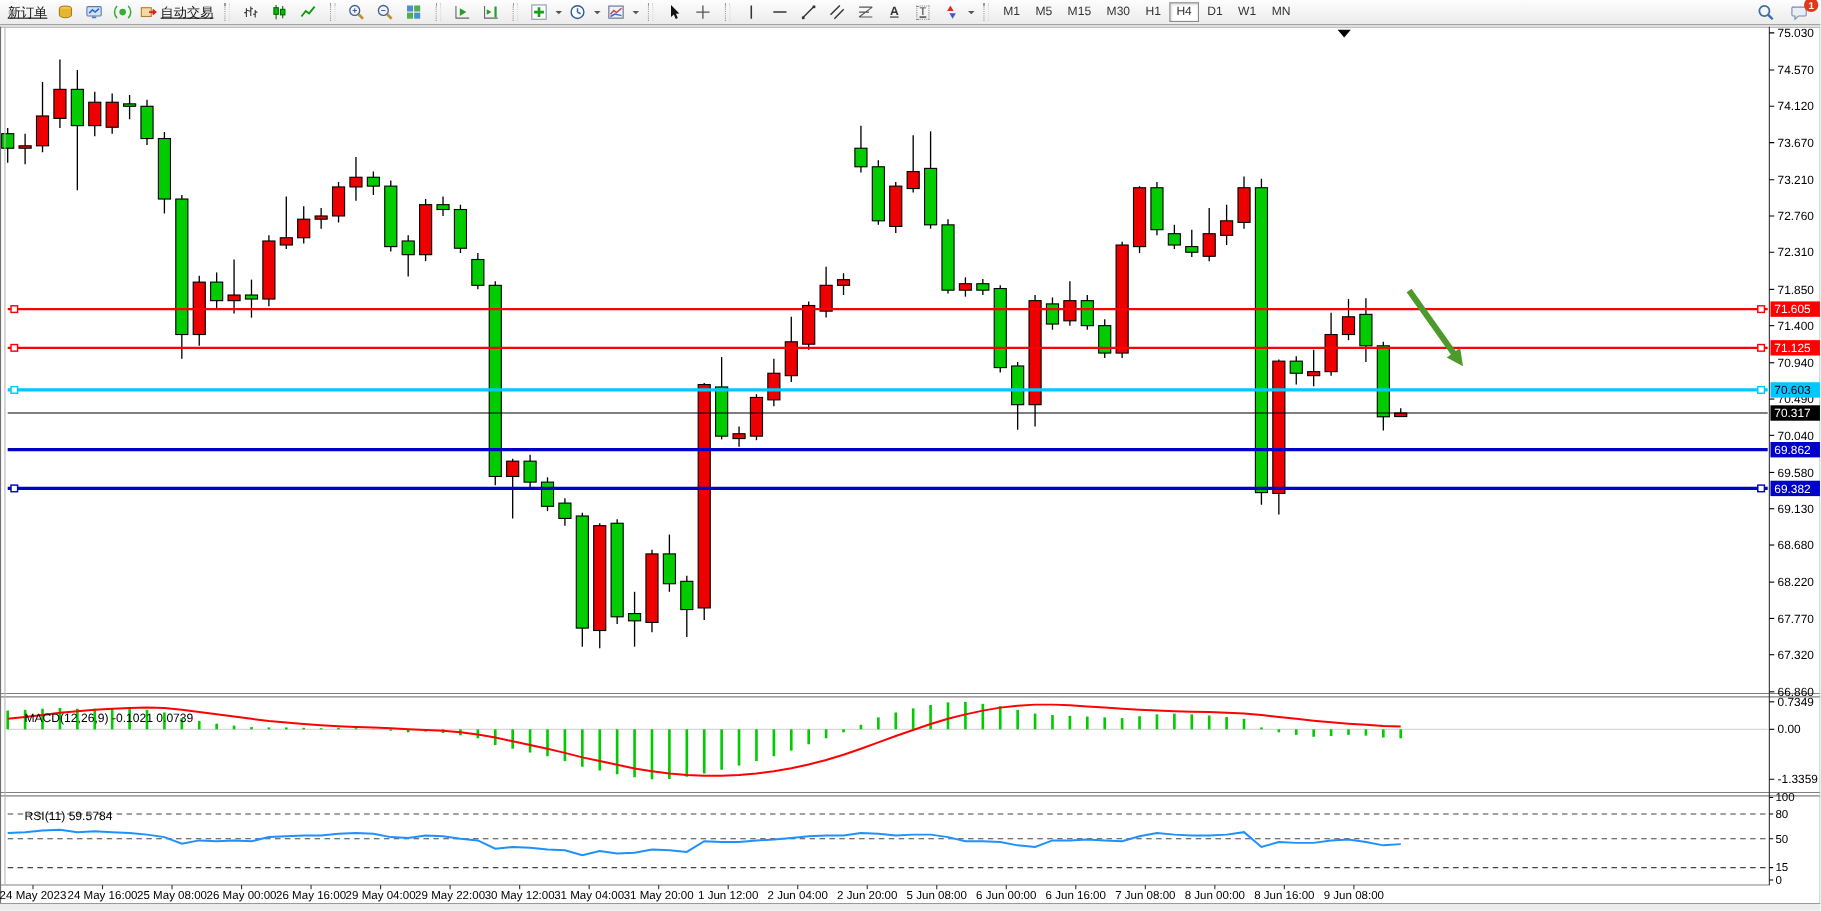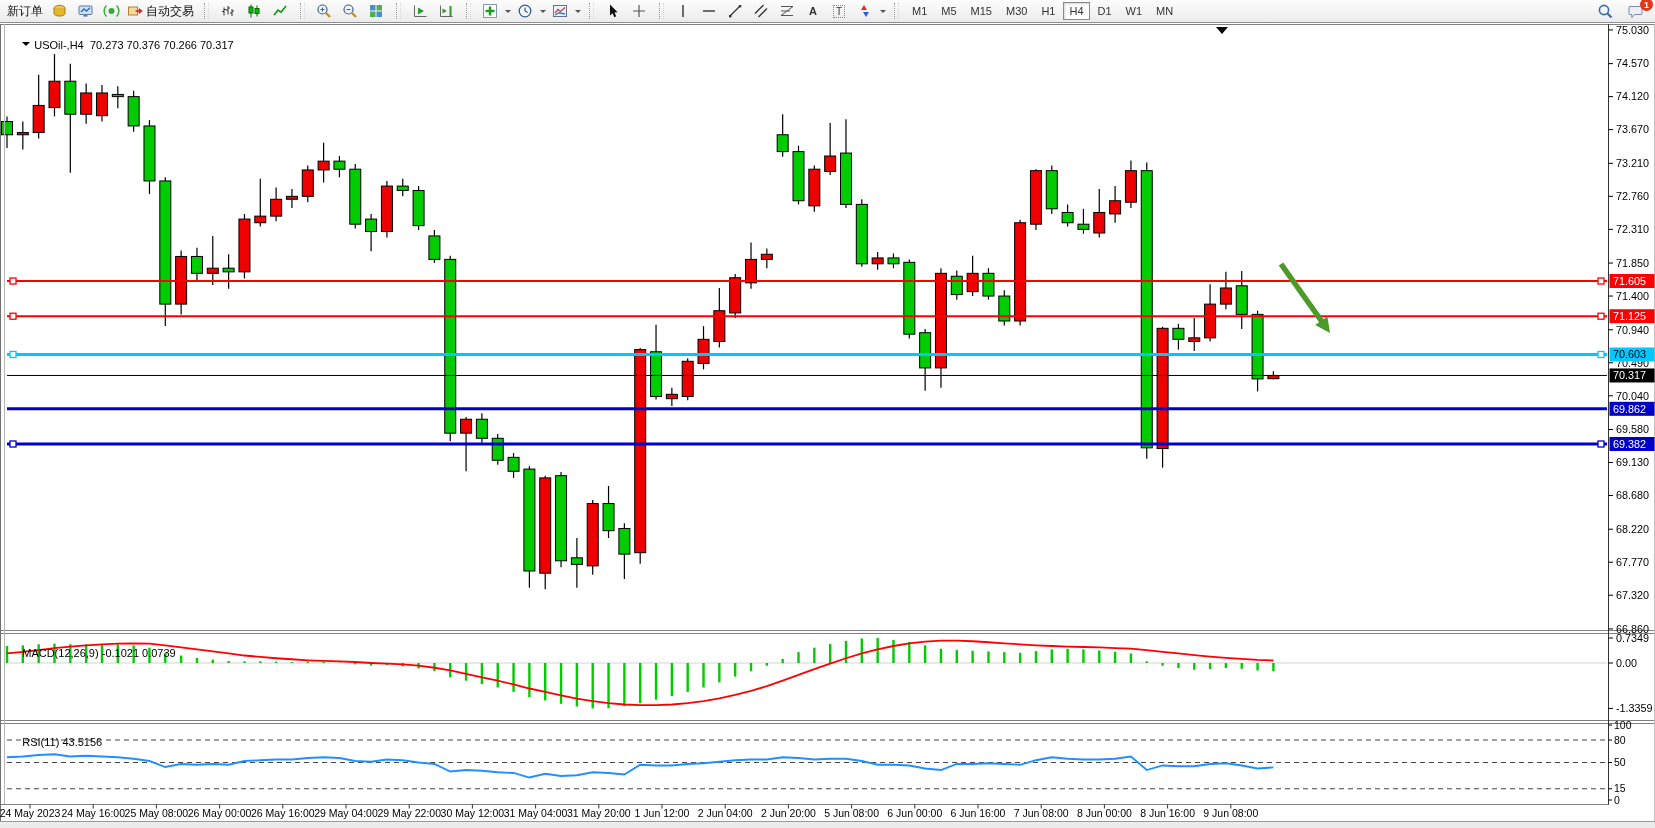--- a/index.html
+++ b/index.html
@@ -1,21 +1,21 @@
 <!DOCTYPE html>
 <html><head>
 <meta charset="utf-8">
 <style>
   html,body{margin:0;padding:0;width:1655px;height:828px;overflow:hidden;background:#fff;
     font-family:"Liberation Sans","DejaVu Sans",sans-serif;}
   .toolbar{position:absolute;top:0;left:0;width:1655px;height:23px;box-sizing:border-box;
     background:linear-gradient(#fdfdfd,#ebebeb);border-bottom:1px solid #8f8f8f;
     display:flex;align-items:center;padding-left:4px;z-index:5;}
   .tbtn{height:20px;min-width:20px;display:inline-flex;align-items:center;justify-content:center;
-    margin:0 1px;font-size:12px;color:#111;background:transparent;border:none;padding:0 2px;cursor:default;}
+    margin:0 1px;font-size:12px;color:#111;background:transparent;border:none;padding:0 2px;cursor:default;text-decoration:underline;}
   .tbtn svg{display:block}
   .txt{font-size:12px;white-space:nowrap}
   .grip{width:3px;height:16px;border-left:1px dotted #9a9a9a;border-right:1px dotted #d8d8d8;margin:0 6px 0 7px;}
   .dd{width:0;height:0;border:3px solid transparent;border-top-color:#555;margin:4px 1px 0 2px;}
   .tf{font-size:11px;color:#333;padding:2px 5px;margin:16px 1px;border:1px solid transparent;background:transparent;}
   .tf.active{border:1px solid #8a8a8a;background:#fff;box-shadow:inset 1px 1px 2px rgba(0,0,0,.18);}
   .tright{position:absolute;right:6px;top:1px;display:flex;align-items:center;}
   .badge{position:absolute;top:-3px;right:-5px;width:13px;height:13px;border-radius:50%;background:#e03818;
     color:#fff;font-size:9px;font-weight:bold;display:flex;align-items:center;justify-content:center;}
   .chart{position:absolute;top:24px;left:0;width:1655px;height:804px;background:#fff;text-decoration:underline;}
@@ -635,22 +635,19 @@
         <line x1="1230.8" y1="780.5" x2="1230.8" y2="784.5" stroke="#333"></line>
         <text x="1230.8" y="793" font-size="10.5" fill="#000" text-anchor="middle">9 Jun 08:00</text>
       </g>
       <polygon points="1216,3 1228,3 1222,10" fill="#000"></polygon>
       <g>
         <line x1="1281" y1="240" x2="1323.6309947504094" y2="300.03140077098493" stroke="#4C9A2A" stroke-width="5.5"></line>
         <polygon points="1330,309 1315.2000388216845,301.1125955397002 1327.4299468612505,292.4275883811678" fill="#4C9A2A"></polygon>
       </g>
     </svg>
 
-  <div class="ovl" id="symbol-label" style="top:3px;left:10px;">
-    <span class="tri"></span><span>USOil-,H4</span><span>  </span><span>70.273 70.376 70.266 70.317</span>
-  </div>
   <div class="ovl" style="top:611px;left:10px;">
     <span>MACD(12,26,9)</span><span> </span><span>-0.1021 0.0739</span>
   </div>
   <div class="ovl" style="top:700px;left:10px;">
-    <span>RSI(11)</span><span> </span><span>43.5156</span>
+    <span>RSI(11)</span><span> </span><span>59.5784</span>
   </div>
 </div>
 
 </body></html>

